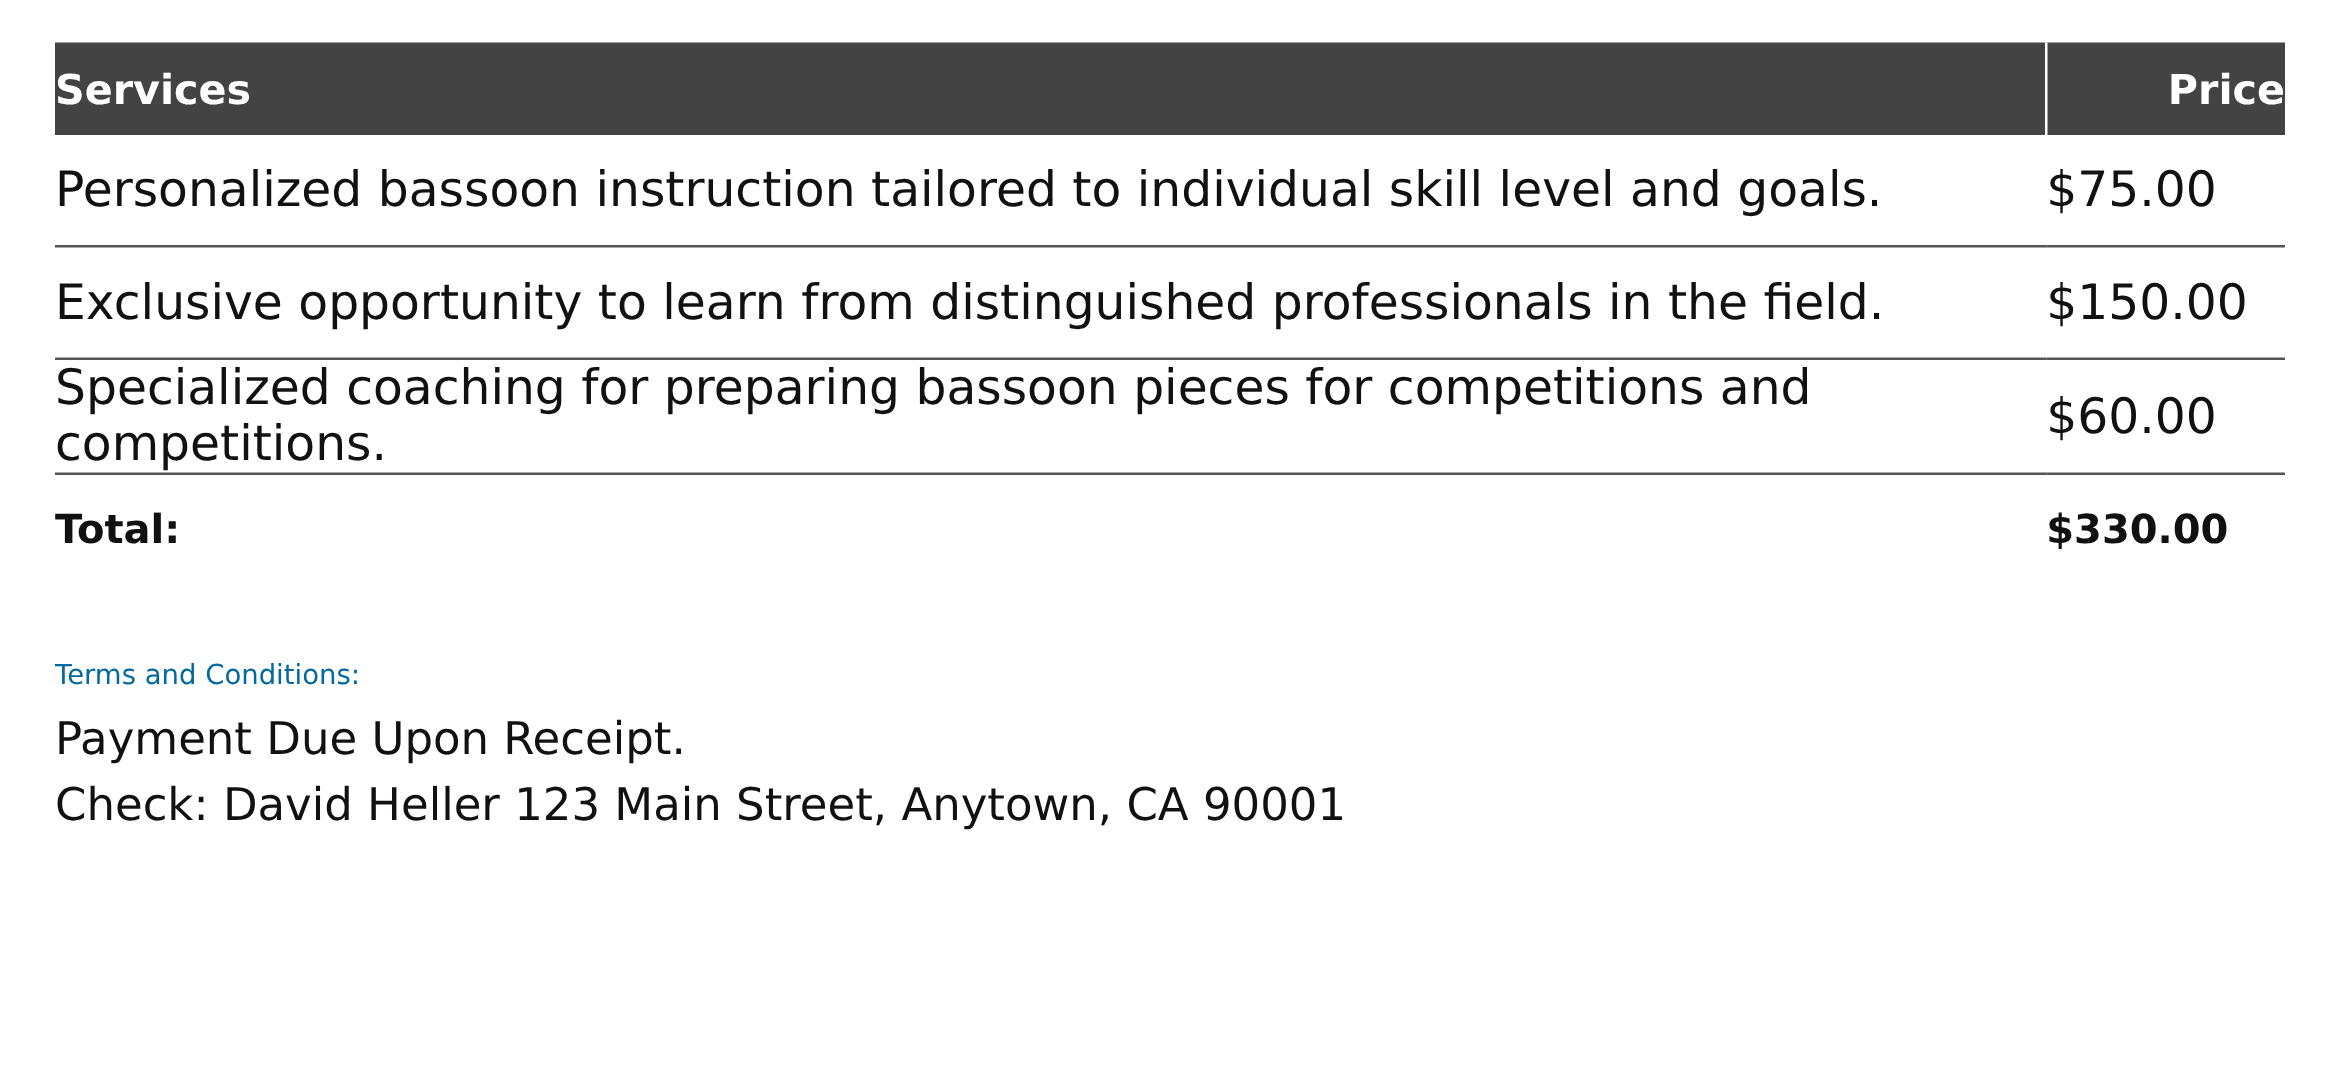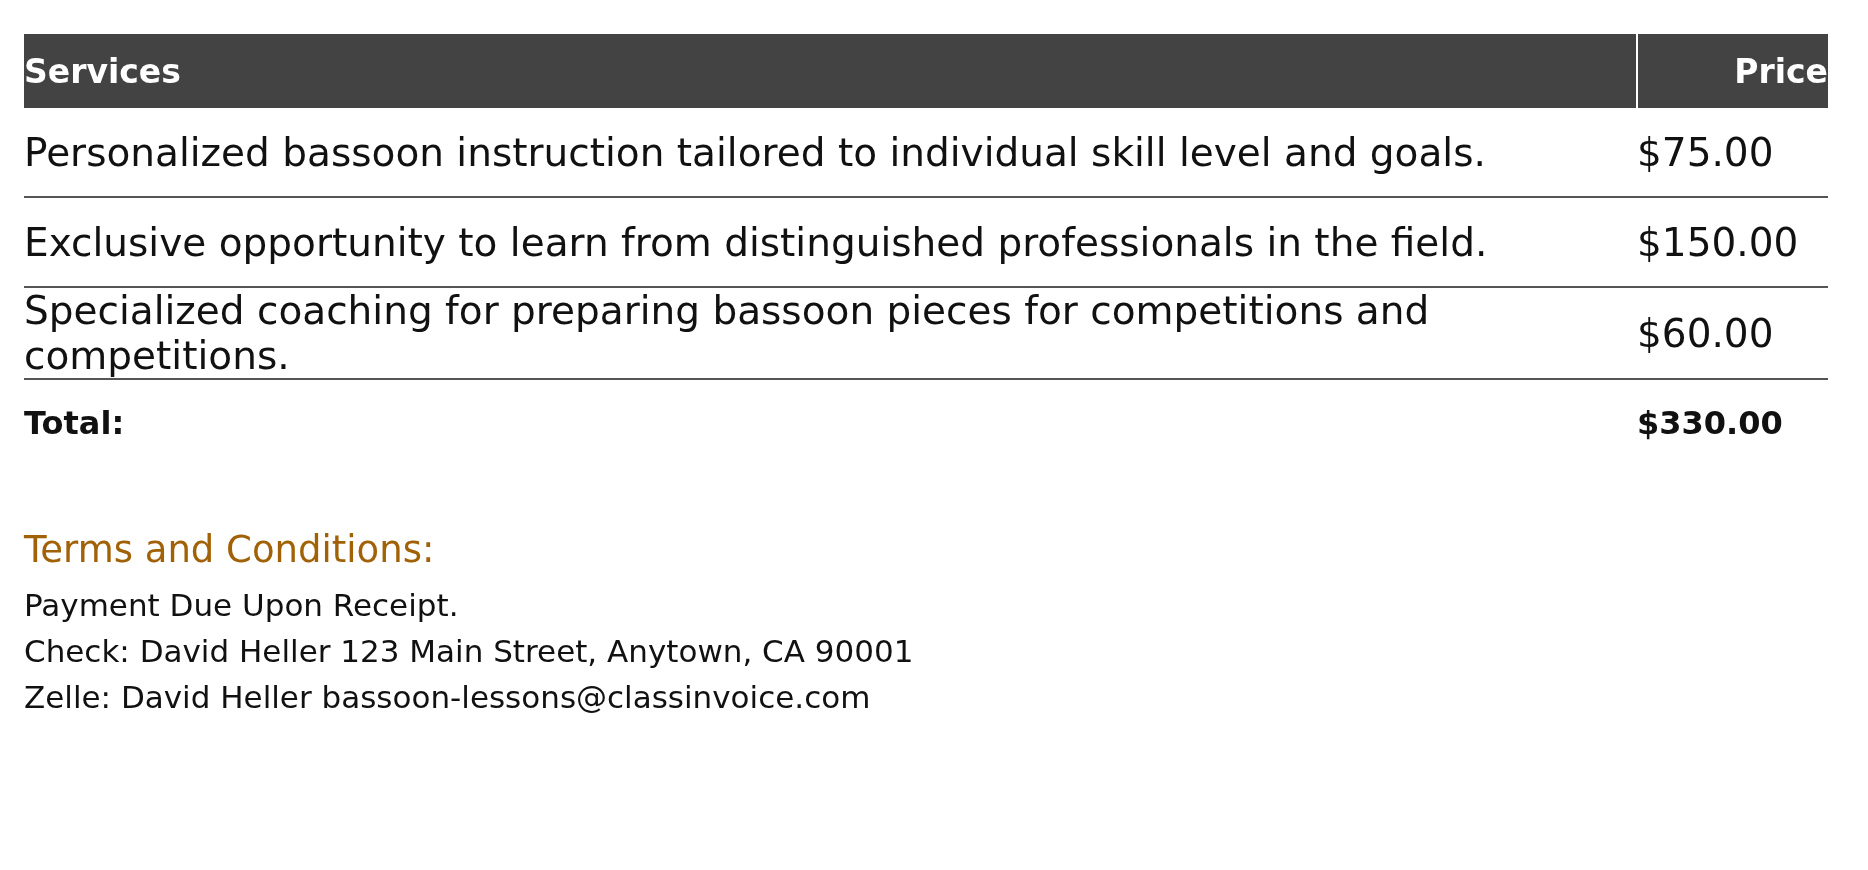--- a/index.html
+++ b/index.html
@@ -11,21 +11,21 @@
     width: 1868px;
     height: 870px;
     font-family: "DejaVu Sans", sans-serif;
     color: #111111;
     overflow: hidden;
   }
   .page {
     box-sizing: border-box;
     width: 1868px;
     height: 870px;
-    padding: 34px 40px 0 24px;
+    padding: 34px 40px 0 44px;
   }
   table.invoice {
     width: 100%;
     border-collapse: collapse;
     table-layout: fixed;
   }
   table.invoice th,
   table.invoice td {
     padding: 0;
   }
@@ -75,26 +75,26 @@
     font-size: 32px;
   }
   tr.total-row td.total-label {
     text-align: left;
     padding-right: 28px;
   }
   .terms {
     margin-top: 62px;
   }
   .terms-title {
-    font-size: 37px;
-    color: #a16207;
+    font-size: 22px;
+    color: #0369a1;
     margin-bottom: 12px;
   }
   .terms-line {
-    font-size: 31px;
+    font-size: 36px;
     color: #111111;
     line-height: 1.48;
   }
 </style>
 </head>
 <body>
 
 <div class="page">
 
   <table class="invoice">
@@ -121,16 +121,15 @@
         <td class="total-label">Total:</td>
         <td class="price">$330.00</td>
       </tr>
     </tbody>
   </table>
 
   <div class="terms">
     <div class="terms-title">Terms and Conditions:</div>
     <div class="terms-line">Payment Due Upon Receipt.</div>
     <div class="terms-line">Check: David Heller 123 Main Street, Anytown, CA 90001</div>
-    <div class="terms-line">Zelle: David Heller bassoon-lessons@classinvoice.com</div>
   </div>
 
 </div>
 
 </body></html>

